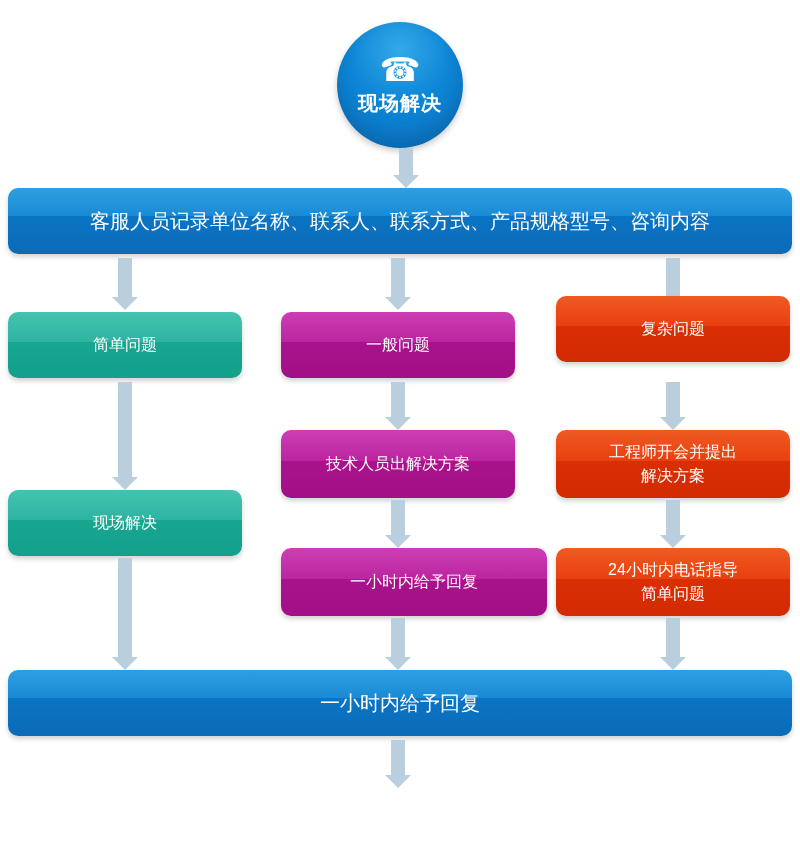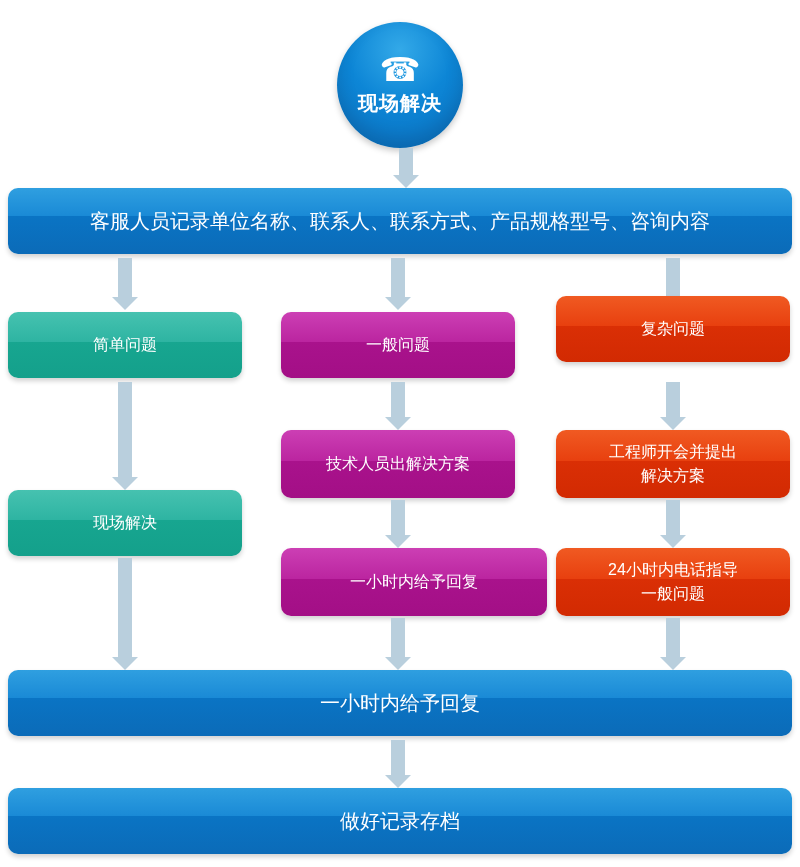--- a/index.html
+++ b/index.html
@@ -183,21 +183,21 @@
   <div class="arrow-v" style="left:660px; top:500px; width:26px; height:48px;">
     <div class="stem" style="height:35px;"></div>
     <div class="head"></div>
   </div>
 
   <div class="box purple" style="left:281px; top:548px; width:266px; height:68px;">
     <span class="box-label">一小时内给予回复</span>
   </div>
   <div class="box red" style="left:556px; top:548px; width:234px; height:68px;">
     <span class="box-label">24小时内电话指导
-一般问题</span>
+简单问题</span>
   </div>
 
   <div class="arrow-v" style="left:112px; top:558px; width:26px; height:112px;">
     <div class="stem" style="height:99px;"></div>
     <div class="head"></div>
   </div>
   <div class="arrow-v" style="left:385px; top:618px; width:26px; height:52px;">
     <div class="stem" style="height:39px;"></div>
     <div class="head"></div>
   </div>
@@ -208,17 +208,14 @@
 
   <div class="box wide blue" style="left:8px; top:670px; width:784px; height:66px;">
     <span class="box-label">一小时内给予回复</span>
   </div>
 
   <div class="arrow-v" style="left:385px; top:740px; width:26px; height:48px;">
     <div class="stem" style="height:35px;"></div>
     <div class="head"></div>
   </div>
 
-  <div class="box wide blue" style="left:8px; top:788px; width:784px; height:66px;">
-    <span class="box-label">做好记录存档</span>
-  </div>
 
 </div>
 
 </body></html>

